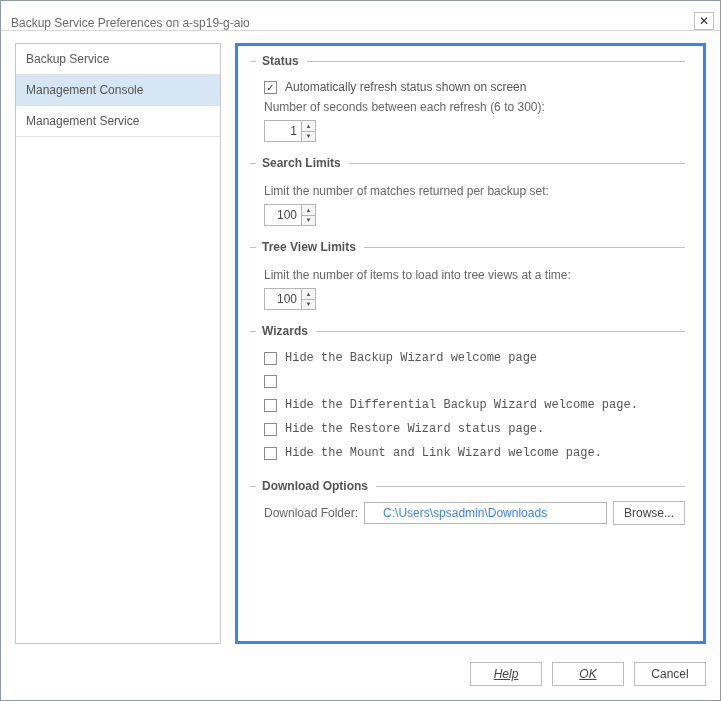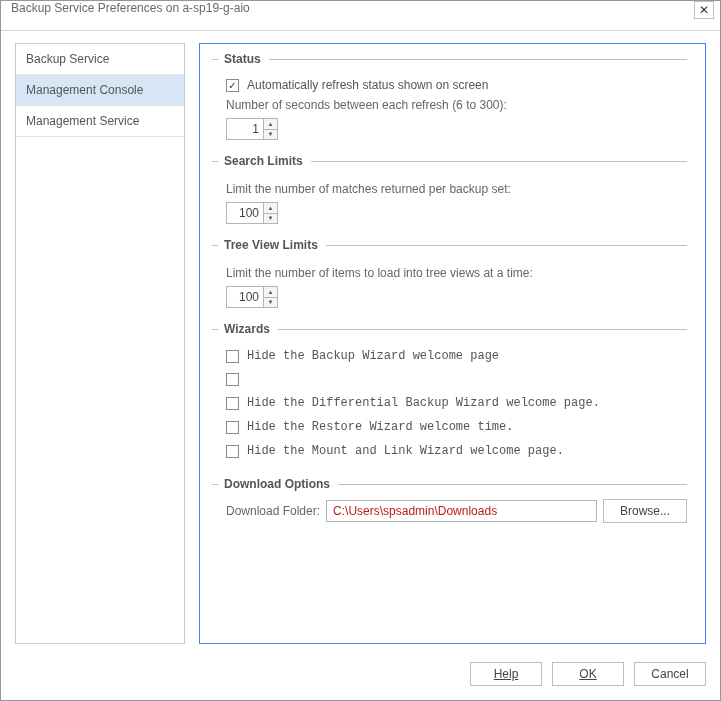--- a/index.html
+++ b/index.html
@@ -15,21 +15,21 @@
     height: 701px;
     border: 1px solid #8f99a6;
     position: relative;
     display: flex;
     flex-direction: column;
     background: #fff;
   }
   .titlebar {
     height: 30px;
     display: flex;
-    align-items: flex-start;
+    align-items: flex-end;
     justify-content: space-between;
     padding: 0 6px 0 10px;
     border-bottom: 1px solid #d8d8d8;
     background: #fff;
   }
   .titlebar .title {
     color: #6a6a6a;
     font-size: 12px;
   }
   .close-btn {
@@ -46,39 +46,39 @@
     cursor: pointer;
   }
   .body {
     flex: 1;
     display: flex;
     padding: 12px 14px 8px 14px;
     gap: 14px;
     min-height: 0;
   }
   .sidebar {
-    width: 170px;
+    width: 206px;
     border: 1px solid #c9c9c9;
     background: #fff;
     display: flex;
     flex-direction: column;
   }
   .side-item {
     padding: 8px 10px;
     border-bottom: 1px solid #e3e3e3;
     color: #555;
     cursor: pointer;
     font-size: 12px;
   }
   .side-item.selected {
     background: #d6e6f5;
   }
   .content {
     flex: 1;
-    border: 1px solid #3b82f6;
+    border: 3px solid #3b82f6;
     padding: 8px 18px 8px 12px;
     overflow: auto;
     color: #555;
   }
   .group {
     margin-bottom: 10px;
   }
   .group-header {
     display: flex;
     align-items: center;
@@ -169,46 +169,46 @@
   .dl-row {
     display: flex;
     align-items: center;
     gap: 6px;
   }
   .dl-row .lbl { white-space: nowrap; color:#666; }
   .text-input {
     flex: 1;
     border: 1px solid #b5b5b5;
     height: 22px;
-    padding: 0 6px;
+    padding: 0 18px;
     font-family: inherit;
     font-size: 12px;
-    color: #b91c1c;
+    color: #3b82f6;
   }
   .btn {
     border: 1px solid #bcbcbc;
     background: #fff;
     height: 24px;
     min-width: 72px;
-    padding: 0 16px;
+    padding: 0 4px;
     font-family: inherit;
     font-size: 12px;
     color: #444;
     cursor: pointer;
     display: inline-flex;
     align-items: center;
     justify-content: center;
   }
   .footer {
     display: flex;
     justify-content: flex-end;
     gap: 10px;
     padding: 10px 14px 14px 14px;
   }
-  .u { text-decoration: underline; }
+  .u { text-decoration: underline; font-style: italic; }
 </style>
 </head>
 <body>
 
 <div class="window">
   <div class="titlebar">
     <span class="title">Backup Service Preferences on a-sp19-g-aio</span>
     <div class="close-btn">
       <span>✕</span>
     </div>
@@ -294,21 +294,21 @@
           </div>
           <div class="wiz-row">
             <span class="chk"></span>
           </div>
           <div class="wiz-row">
             <span class="chk"></span>
             <span>Hide the Differential Backup Wizard welcome page.</span>
           </div>
           <div class="wiz-row">
             <span class="chk"></span>
-            <span>Hide the Restore Wizard welcome time.</span>
+            <span>Hide the Restore Wizard status page.</span>
           </div>
           <div class="wiz-row">
             <span class="chk"></span>
             <span>Hide the Mount and Link Wizard welcome page.</span>
           </div>
         </div>
       </div>
 
       <div class="group">
         <div class="group-header">

